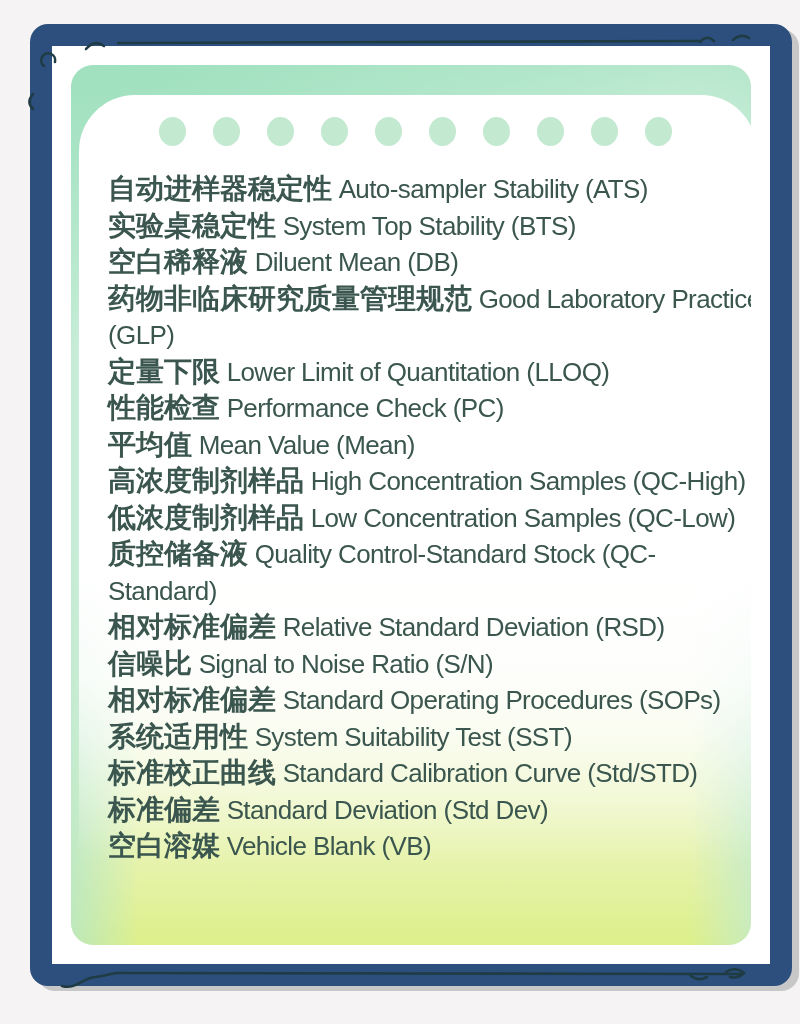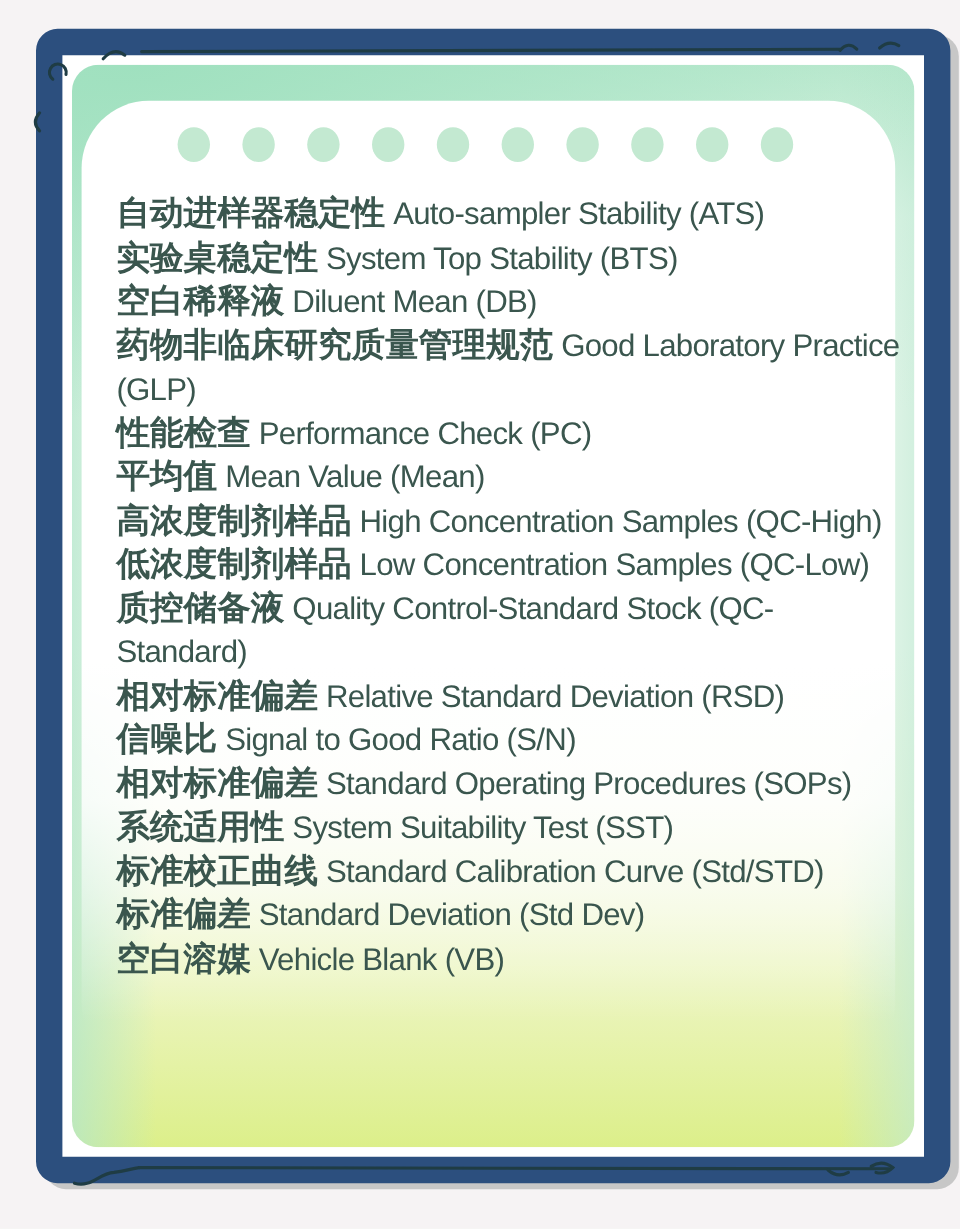--- a/index.html
+++ b/index.html
@@ -18,21 +18,21 @@
     overflow:hidden;
   }
   .stage{position:relative;width:800px;height:1024px;}
   .frame{
     position:absolute;left:30px;top:24px;
     width:762px;height:962px;
     box-sizing:border-box;
     border:22px solid var(--navy-border);
     border-radius:18px;
     background:#ffffff;
-    padding:8px;
+    padding:19px;
     box-shadow:7px 5px 0 var(--frame-shadow);
   }
   .card{
     position:relative;
     width:100%;height:100%;
     border-radius:22px;
     overflow:hidden;
     background:
       radial-gradient(120% 42% at 8% 0%, rgba(158,224,190,0.95) 0%, rgba(168,228,197,0.45) 55%, rgba(168,228,197,0) 78%),
       linear-gradient(180deg, rgba(176,229,200,0.85) 0%, rgba(196,236,215,0.35) 14%, rgba(255,255,255,0) 32%),
@@ -94,27 +94,28 @@
           <span class="dot"></span>
           <span class="dot"></span>
           <span class="dot"></span>
           <span class="dot"></span>
         </div>
       <div class="textblock">
           <div class="entry"><span class="cn">自动进样器稳定性</span> <span class="en">Auto-sampler Stability (ATS)</span></div>
           <div class="entry"><span class="cn">实验桌稳定性</span> <span class="en">System Top Stability (BTS)</span></div>
           <div class="entry"><span class="cn">空白稀释液</span> <span class="en">Diluent Mean (DB)</span></div>
           <div class="entry"><span class="cn">药物非临床研究质量管理规范</span> <span class="en">Good Laboratory Practice (GLP)</span></div>
+          <div class="entry"><span class="cn">定量下限</span> <span class="en">Lower Limit of Quantitation (LLOQ)</span></div>
           <div class="entry"><span class="cn">性能检查</span> <span class="en">Performance Check (PC)</span></div>
           <div class="entry"><span class="cn">平均值</span> <span class="en">Mean Value (Mean)</span></div>
           <div class="entry"><span class="cn">高浓度制剂样品</span> <span class="en">High Concentration Samples (QC-High)</span></div>
           <div class="entry"><span class="cn">低浓度制剂样品</span> <span class="en">Low Concentration Samples (QC-Low)</span></div>
           <div class="entry"><span class="cn">质控储备液</span> <span class="en">Quality Control-Standard Stock (QC-Standard)</span></div>
           <div class="entry"><span class="cn">相对标准偏差</span> <span class="en">Relative Standard Deviation (RSD)</span></div>
-          <div class="entry"><span class="cn">信噪比</span> <span class="en">Signal to Good Ratio (S/N)</span></div>
+          <div class="entry"><span class="cn">信噪比</span> <span class="en">Signal to Noise Ratio (S/N)</span></div>
           <div class="entry"><span class="cn">相对标准偏差</span> <span class="en">Standard Operating Procedures (SOPs)</span></div>
           <div class="entry"><span class="cn">系统适用性</span> <span class="en">System Suitability Test (SST)</span></div>
           <div class="entry"><span class="cn">标准校正曲线</span> <span class="en">Standard Calibration Curve (Std/STD)</span></div>
           <div class="entry"><span class="cn">标准偏差</span> <span class="en">Standard Deviation (Std Dev)</span></div>
           <div class="entry"><span class="cn">空白溶媒</span> <span class="en">Vehicle Blank (VB)</span></div>
         </div>
     </div>
   </div>
 
   <svg class="wires" viewBox="0 0 800 1024" fill="none" stroke="currentColor" stroke-width="2.6" stroke-linecap="round">

